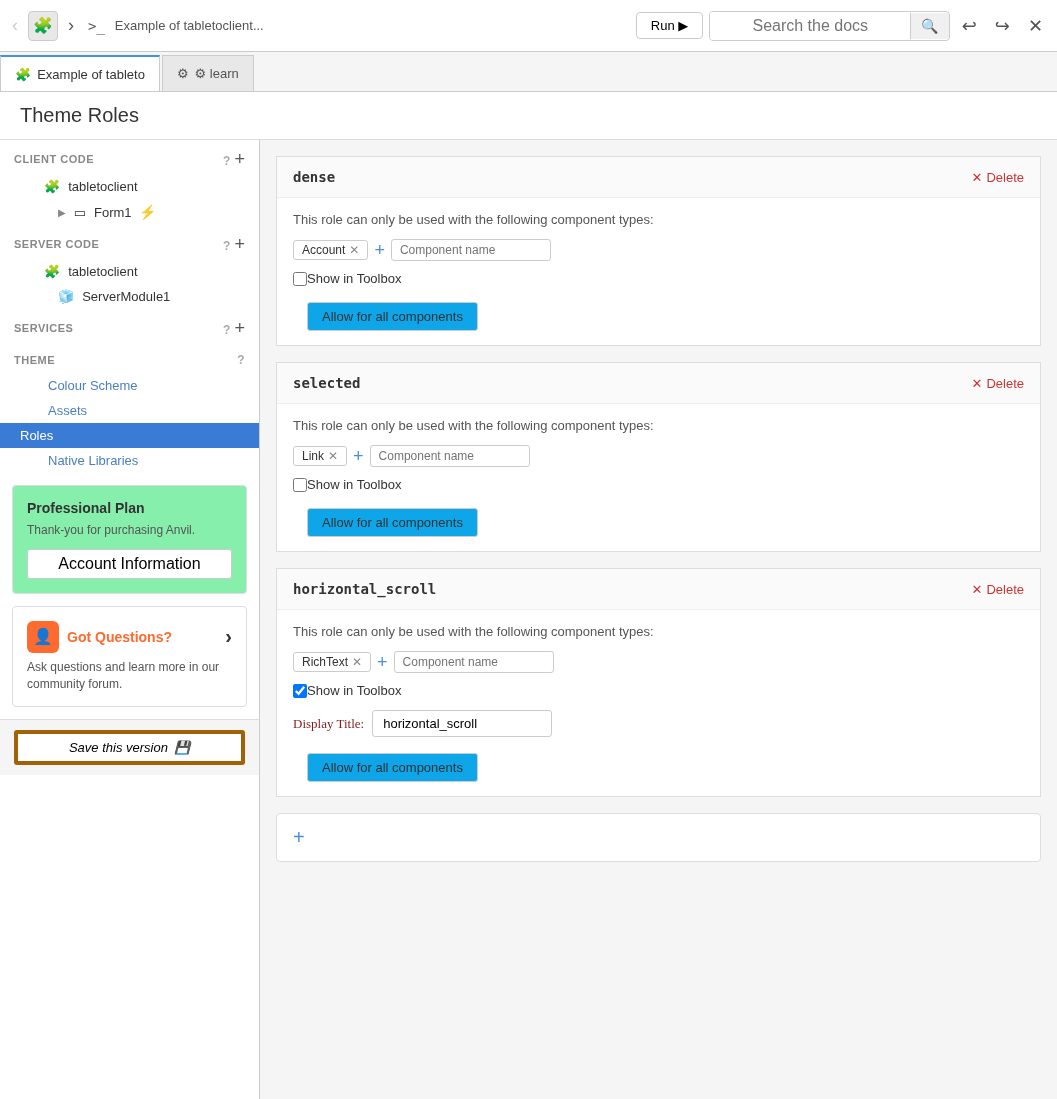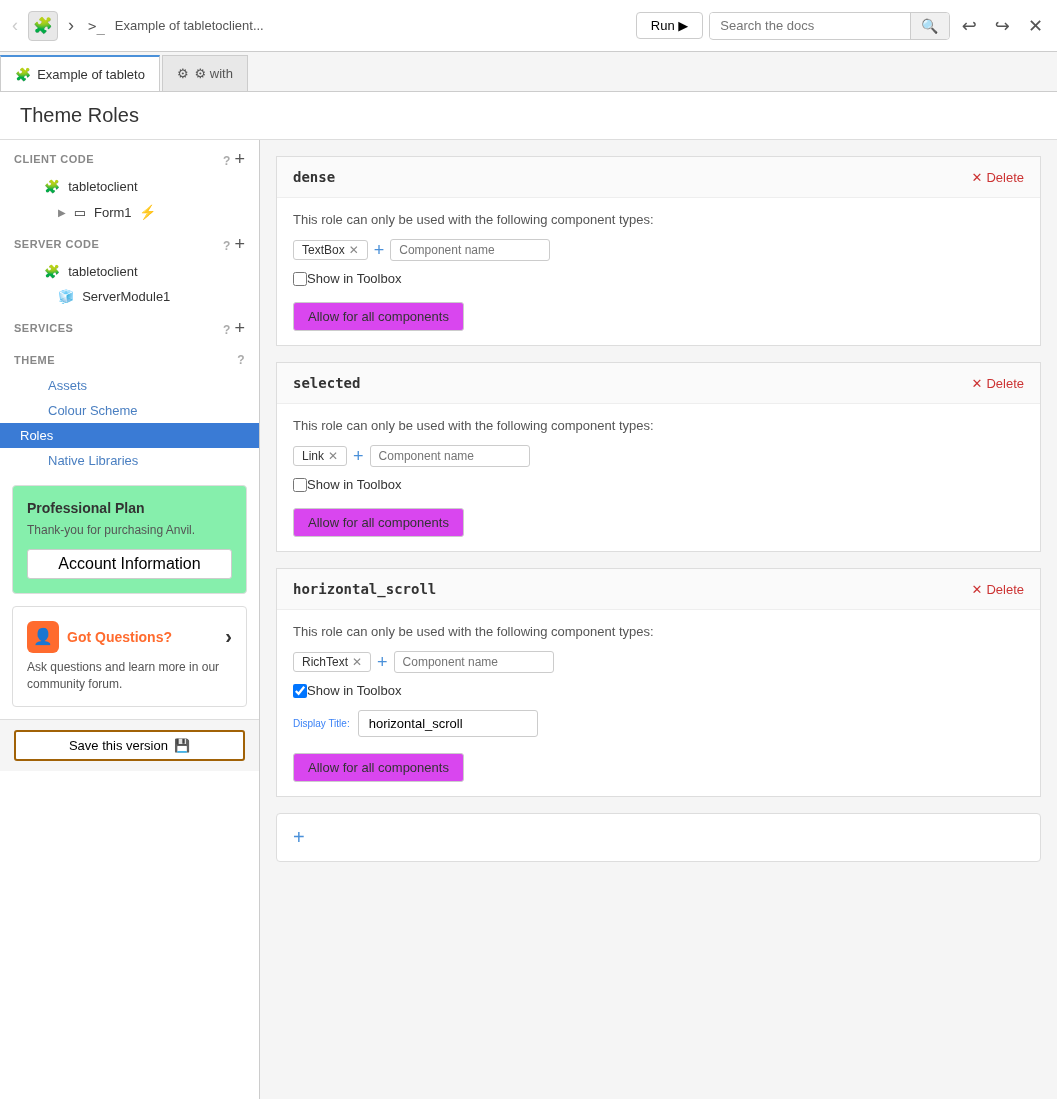--- a/index.html
+++ b/index.html
@@ -58,23 +58,24 @@
       border: 1px solid #ccc;
       border-radius: 4px;
       background: #fff;
       overflow: hidden;
       margin-left: auto;
     }
     .search-bar input {
       border: none;
       outline: none;
       padding: 5px 10px;
-      font-size: 13px;
+      font-size: 16px;
       width: 200px;
       color: #6d28d9;
+      text-align: center;
     }
     .search-bar button {
       background: #f0f0f0;
       border: none;
       border-left: 1px solid #ccc;
       padding: 5px 10px;
       cursor: pointer;
       font-size: 14px;
     }
     .top-icon-btn {
@@ -280,30 +281,31 @@
     }
 
     
     .save-bar {
       padding: 10px 14px;
       border-top: 1px solid #ddd;
       background: #f5f5f5;
     }
     .save-btn {
       background: #fff;
-      border: 2px solid #a16207;
+      border: 4px solid #a16207;
       border-radius: 3px;
       padding: 6px 12px;
       font-size: 13px;
       cursor: pointer;
       display: flex;
       align-items: center;
       gap: 6px;
       width: 100%;
       justify-content: center;
+      font-style: italic;
     }
 
     
     .main-content {
       flex: 1;
       overflow-y: auto;
       padding: 16px;
       background: #f5f5f5;
     }
 
@@ -395,38 +397,40 @@
     .show-in-toolbox input[type="checkbox"] {
       width: 14px; height: 14px;
       cursor: pointer;
     }
     .show-in-toolbox label {
       font-size: 13px;
       color: #333;
       cursor: pointer;
     }
     .allow-btn {
-      background: #d946ef;
+      background: #0ea5e9;
       border: 1px solid #ccc;
       border-radius: 3px;
       padding: 6px 14px;
       font-size: 13px;
       cursor: pointer;
       color: #333;
       margin-top: 4px;
+      margin-left: 14px;
     }
     .display-title-row {
       display: flex;
       align-items: center;
       gap: 8px;
       margin-bottom: 12px;
     }
     .display-title-label {
-      font-size: 10px;
-      color: #3b82f6;
+      font-size: 13px;
+      color: #7f1d1d;
+      font-family: Liberation Serif, serif;
     }
     .display-title-input {
       border: 1px solid #ccc;
       border-radius: 3px;
       padding: 5px 10px;
       font-size: 13px;
       outline: none;
       width: 180px;
     }
 
@@ -483,21 +487,21 @@
   <button class="top-icon-btn">✕</button>
 </div>
 
 <div class="tab-bar">
   <div class="tab active">
     <span>🧩</span>
     <span>Example of tableto</span>
   </div>
   <div class="tab-settings">
     <span>⚙</span>
-    <span>⚙ with</span>
+    <span>⚙ learn</span>
   </div>
 </div>
 
 <div class="page-title-bar">
   <span>Theme Roles</span>
 </div>
 
 <div class="main-layout">
 
   <div class="sidebar">
@@ -547,24 +551,24 @@
         <button class="add-btn">+</button>
       </span>
     </div>
 
     <div class="sidebar-section-header">
       <span>THEME</span>
       <span class="help-icon">?</span>
     </div>
 
     <div class="sidebar-sub-item">
+      <span>Colour Scheme</span>
+    </div>
+    <div class="sidebar-sub-item">
       <span>Assets</span>
-    </div>
-    <div class="sidebar-sub-item">
-      <span>Colour Scheme</span>
     </div>
     <div class="sidebar-item active" style="padding-left: 20px;">
       <span>Roles</span>
     </div>
     <div class="sidebar-sub-item">
       <span>Native Libraries</span>
     </div>
 
     <div class="plan-card">
       <div class="plan-card-title">Professional Plan</div>
@@ -600,21 +604,21 @@
         <span class="role-name">dense</span>
         <button class="delete-btn">
           <span>✕</span>
           <span>Delete</span>
         </button>
       </div>
       <div class="role-card-body">
         <div class="role-desc">This role can only be used with the following component types:</div>
         <div class="component-tags">
           <div class="tag">
-            <span>TextBox</span>
+            <span>Account</span>
             <span class="remove-x">✕</span>
           </div>
           <button class="add-component-btn">+</button>
           <input type="text" class="component-input" placeholder="Component name" style="">
         </div>
         <div class="show-in-toolbox">
           <input type="checkbox" id="toolbox-dense" style="">
           <label for="toolbox-dense">Show in Toolbox</label>
         </div>
         <button class="allow-btn">

